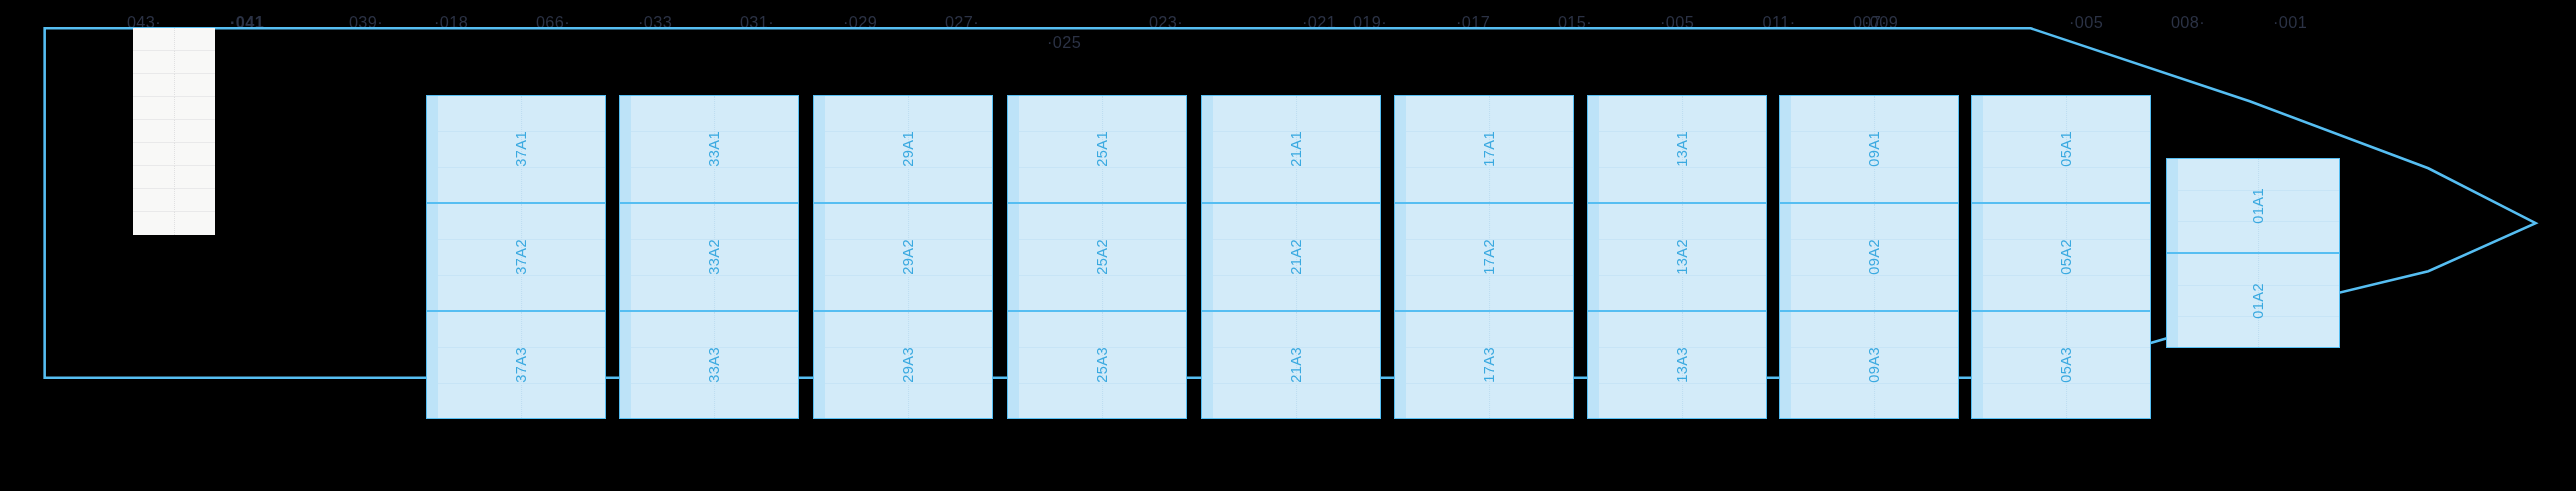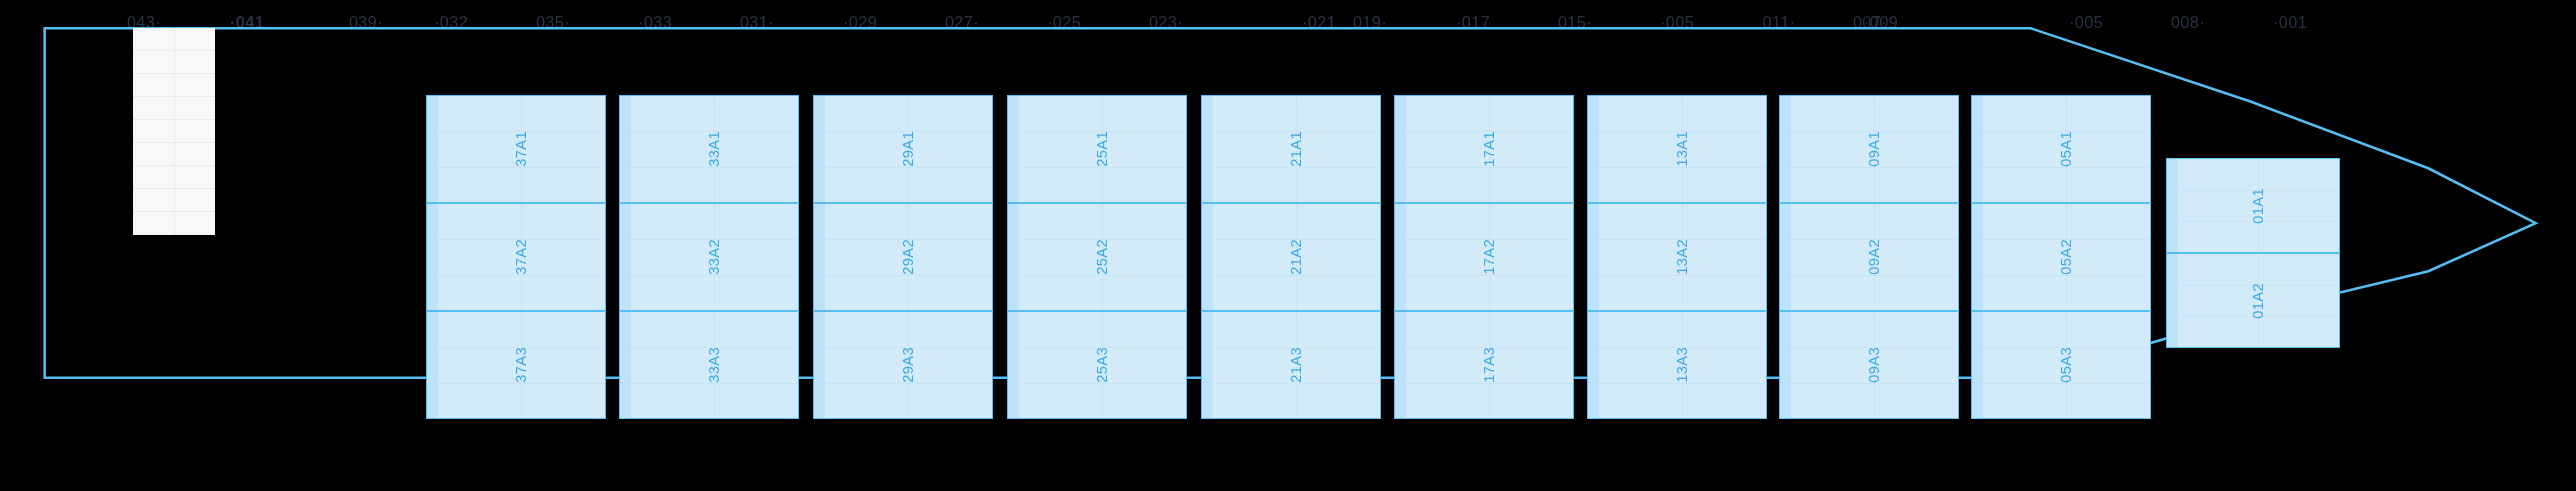--- a/index.html
+++ b/index.html
@@ -100,27 +100,27 @@
 </style>
 </head>
 <body>
 
 <div id="stage">
 
   <div id="ruler">
       <div class="tick-label" style="left: 144px;"><span>043</span><span class="dot">·</span></div>
       <div class="tick-label" style="left: 247px; font-weight: bold;"><span class="dot">·</span><span>041</span></div>
       <div class="tick-label" style="left: 366px;"><span>039</span><span class="dot">·</span></div>
-      <div class="tick-label" style="left: 451px;"><span class="dot">·</span><span>032</span></div>
-      <div class="tick-label" style="left: 553px;"><span>035</span><span class="dot">·</span></div>
+      <div class="tick-label" style="left: 451px;"><span class="dot">·</span><span>018</span></div>
+      <div class="tick-label" style="left: 553px;"><span>066</span><span class="dot">·</span></div>
       <div class="tick-label" style="left: 655px;"><span class="dot">·</span><span>033</span></div>
       <div class="tick-label" style="left: 757px;"><span>031</span><span class="dot">·</span></div>
       <div class="tick-label" style="left: 860px;"><span class="dot">·</span><span>029</span></div>
       <div class="tick-label" style="left: 962px;"><span>027</span><span class="dot">·</span></div>
-      <div class="tick-label" style="left: 1064px;"><span class="dot">·</span><span>025</span></div>
+      <div class="tick-label" style="left: 1064px; margin-top: 20px;"><span class="dot">·</span><span>025</span></div>
       <div class="tick-label" style="left: 1166px;"><span>023</span><span class="dot">·</span></div>
       <div class="tick-label" style="left: 1319px;"><span class="dot">·</span><span>021</span></div>
       <div class="tick-label" style="left: 1370px;"><span>019</span><span class="dot">·</span></div>
       <div class="tick-label" style="left: 1473px;"><span class="dot">·</span><span>017</span></div>
       <div class="tick-label" style="left: 1575px;"><span>015</span><span class="dot">·</span></div>
       <div class="tick-label" style="left: 1677px;"><span class="dot">·</span><span>005</span></div>
       <div class="tick-label" style="left: 1779px;"><span>011</span><span class="dot">·</span></div>
       <div class="tick-label" style="left: 1881px;"><span class="dot">·</span><span>009</span></div>
       <div class="tick-label" style="left: 1870px; text-align: center;"><span>007</span><span class="dot">·</span></div>
       <div class="tick-label" style="left: 2086px;"><span class="dot">·</span><span>005</span></div>

